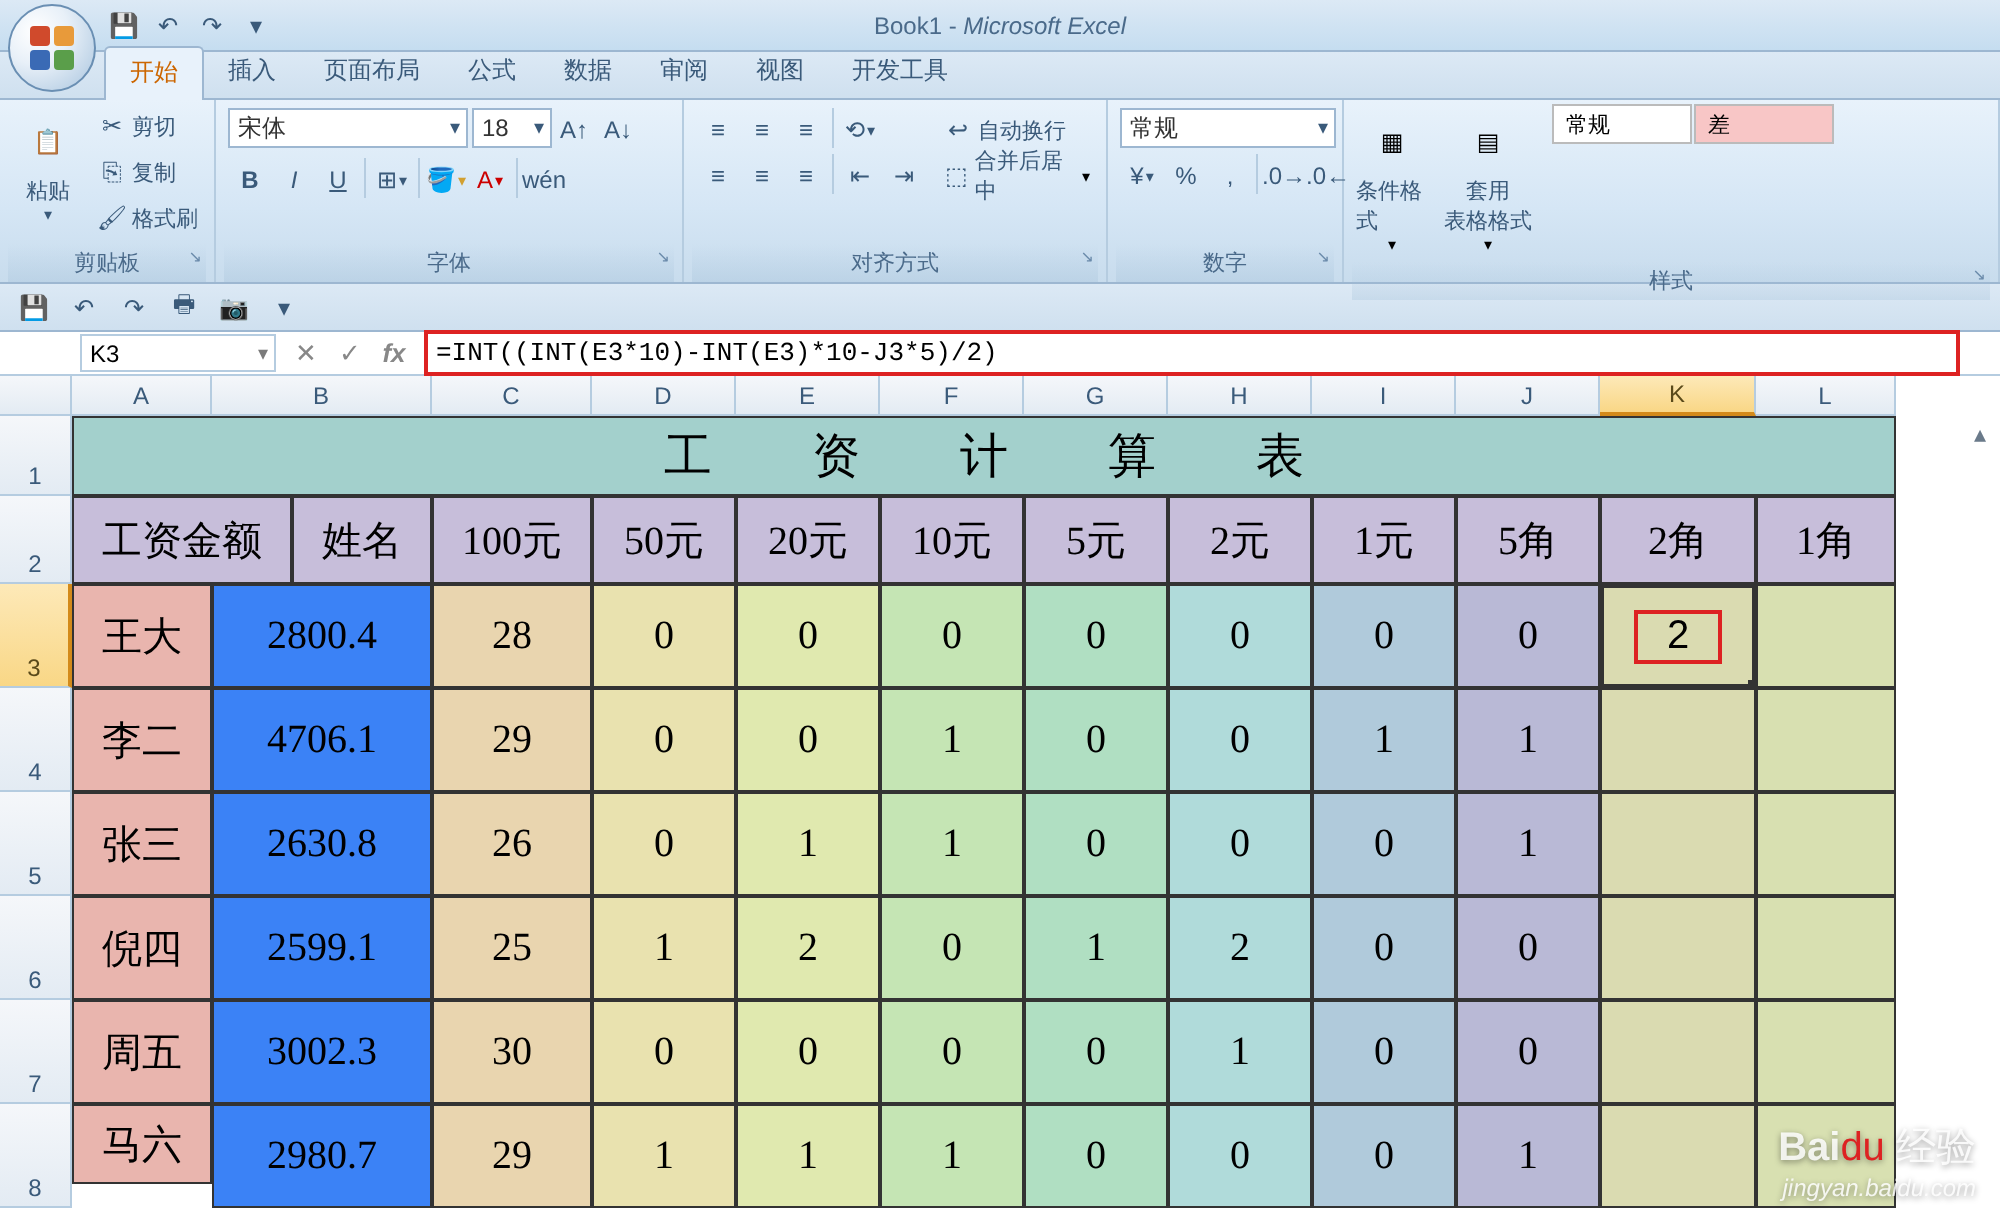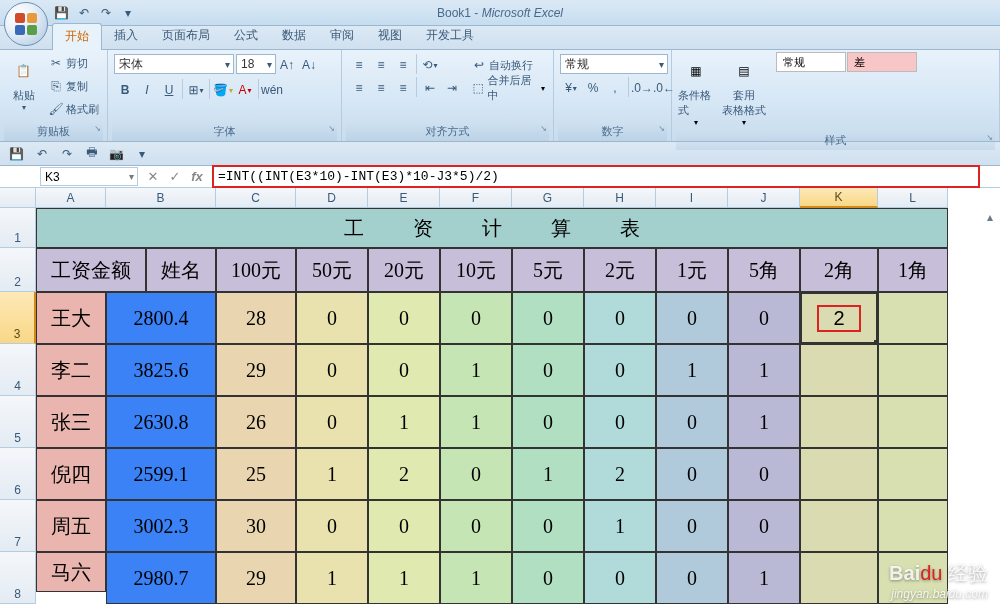--- a/index.html
+++ b/index.html
@@ -60,21 +60,21 @@
 .corner { width: 36px; height: 20px; background: linear-gradient(#f5f7fa, #e3ebf3); border-right: 1px solid #b5cce0; border-bottom: 1px solid #b5cce0; }
 .col-headers { position: absolute; top: 0; left: 36px; right: 0; height: 20px; display: flex; }
 .col-h { background: linear-gradient(#f5f7fa, #e3ebf3); border-right: 1px solid #b5cce0; border-bottom: 1px solid #b5cce0; color: #3a5a7a; font-size: 12px; display: flex; align-items: center; justify-content: center; }
 .col-h.sel { background: linear-gradient(#fde9b8, #f9d786); color: #5a4a1a; border-bottom: 2px solid #d38a1a; }
 .row-headers { position: absolute; top: 20px; left: 0; width: 36px; }
 .row-h { background: linear-gradient(#f5f7fa, #e3ebf3); border-right: 1px solid #b5cce0; border-bottom: 1px solid #b5cce0; color: #3a5a7a; font-size: 12px; display: flex; align-items: flex-end; justify-content: center; padding-bottom: 2px; }
 .row-h.sel { background: linear-gradient(#fde9b8, #f9d786); color: #5a4a1a; border-right: 2px solid #d38a1a; }
 .grid { position: absolute; top: 20px; left: 36px; right: 0; }
 .grid-row { display: flex; }
 .cell { border-right: 1px solid #d0d7de; border-bottom: 1px solid #d0d7de; display: flex; align-items: center; justify-content: center; font-size: 20px; font-family: SimSun, serif; position: relative; }
-.title-row .cell { background: #a3d0cc; font-size: 20px; letter-spacing: 22px; padding-left: 22px; border: 1.5px solid #333; }
+.title-row .cell { background: #a3d0cc; font-size: 24px; letter-spacing: 22px; padding-left: 22px; border: 1.5px solid #333; }
 .header-row .cell { background: #c7beda; border: 1.5px solid #333; }
 .data-row .cell { border: 1.5px solid #333; }
 
 
 .c-name { background: #e9b5ae; } .c-amount { background: #3b82f6; } .c-100 { background: #e9d5af; }
 .c-50 { background: #e9e2af; } .c-20 { background: #e0e9af; } .c-10 { background: #c5e5b4; }
 .c-5 { background: #b0dfc2; } .c-2 { background: #b0dbda; } .c-1 { background: #b0cadb; }
 .c-5j { background: #b9b9d6; } .c-2j { background: #dadbb1; } .c-1j { background: #d8e0b1; }
 
 .active-cell { outline: 3px solid #333; outline-offset: -2px; background: #dadbb1; }
@@ -323,21 +323,21 @@
         <div class="cell c-2" style="width: 72px; height: 52px;">0</div>
         <div class="cell c-1" style="width: 72px; height: 52px;">0</div>
         <div class="cell c-5j" style="width: 72px; height: 52px;">0</div>
         <div class="cell c-2j active-cell" style="width: 78px; height: 52px;">
           <span class="hl-value">2</span>
         </div>
         <div class="cell c-1j" style="width: 70px; height: 52px;"></div>
       </div>
       <div class="grid-row data-row">
         <div class="cell c-name" style="width: 70px; height: 52px;">李二</div>
-        <div class="cell c-amount" style="width: 110px; height: 52px;">3825.6</div>
+        <div class="cell c-amount" style="width: 110px; height: 52px;">4706.1</div>
         <div class="cell c-100" style="width: 80px; height: 52px;">29</div>
         <div class="cell c-50" style="width: 72px; height: 52px;">0</div>
         <div class="cell c-20" style="width: 72px; height: 52px;">0</div>
         <div class="cell c-10" style="width: 72px; height: 52px;">1</div>
         <div class="cell c-5" style="width: 72px; height: 52px;">0</div>
         <div class="cell c-2" style="width: 72px; height: 52px;">0</div>
         <div class="cell c-1" style="width: 72px; height: 52px;">1</div>
         <div class="cell c-5j" style="width: 72px; height: 52px;">1</div>
         <div class="cell c-2j" style="width: 78px; height: 52px;"></div>
         <div class="cell c-1j" style="width: 70px; height: 52px;"></div>

